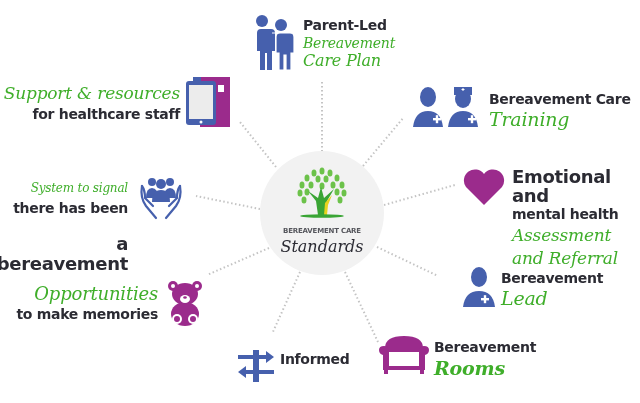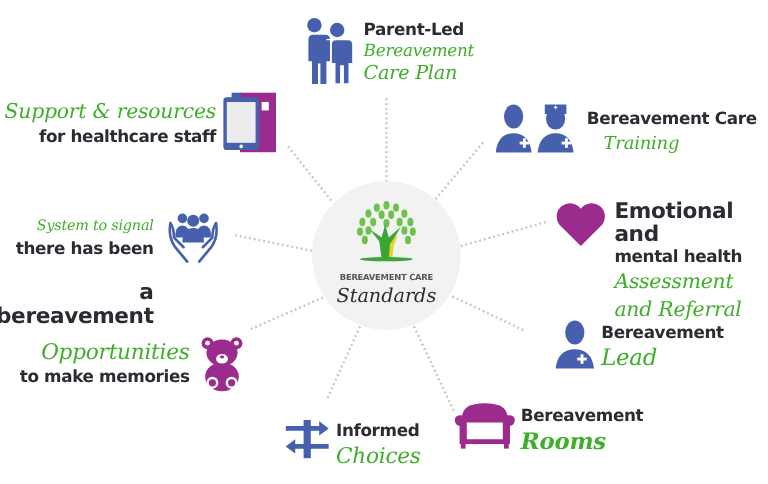--- a/index.html
+++ b/index.html
@@ -91,21 +91,21 @@
         <rect x="22.8" y="32.2" width="2.4" height="8"></rect>
       <rect x="55" y="35" width="8" height="2.4"></rect>
         <rect x="57.8" y="32.2" width="2.4" height="8"></rect>
       <rect x="48.5" y="6" width="3" height="1"></rect>
         <rect x="49.5" y="5" width="1" height="3"></rect>
     </g>
   </svg>
 </div>
 <div class="abs" style="left:489px;top:89px;line-height:20px;">
   <div class="dark" style="font-size:14px;">Bereavement Care</div>
-  <div class="green" style="font-size:15px;margin-left:14px;">Training</div>
+  <div class="green" style="font-size:19px;">Training</div>
 </div>
 
 <div class="abs" style="left:463px;top:168px;">
   <svg width="42" height="38" viewBox="0 0 42 38">
     <path d="M21 37 L3 19 A10 10 0 0 1 21 6 A10 10 0 0 1 39 19 Z" fill="#9b2b8c"></path>
   </svg>
 </div>
 <div class="abs" style="left:512px;top:167px;line-height:19px;">
   <div class="dark" style="font-size:18px;">Emotional and</div>
   <div class="dark" style="font-size:14px;">mental health</div>
@@ -150,21 +150,20 @@
   <svg width="36" height="32" viewBox="0 0 36 32">
     <g fill="#4660ad">
       <rect x="15" y="0" width="6" height="32"></rect>
       <path d="M0 5 h28 v-4 l8 6 l-8 6 v-4 h-28 z"></path>
       <path d="M36 20 h-28 v-4 l-8 6 l8 6 v-4 h28 z"></path>
     </g>
   </svg>
 </div>
 <div class="abs" style="left:280px;top:349px;line-height:21px;">
   <div class="dark" style="font-size:14px;">Informed</div>
-  <div class="green" style="font-size:18px;">Choices</div>
 </div>
 
 <div class="abs" style="left:167px;top:280px;">
   <svg width="36" height="48" viewBox="0 0 36 48">
     <g fill="#9b2b8c">
       <circle cx="6" cy="6" r="5"></circle>
         <circle cx="30" cy="6" r="5"></circle>
       <ellipse cx="18" cy="14" rx="13" ry="11"></ellipse>
       <ellipse cx="18" cy="34" rx="14" ry="12"></ellipse>
     </g>

